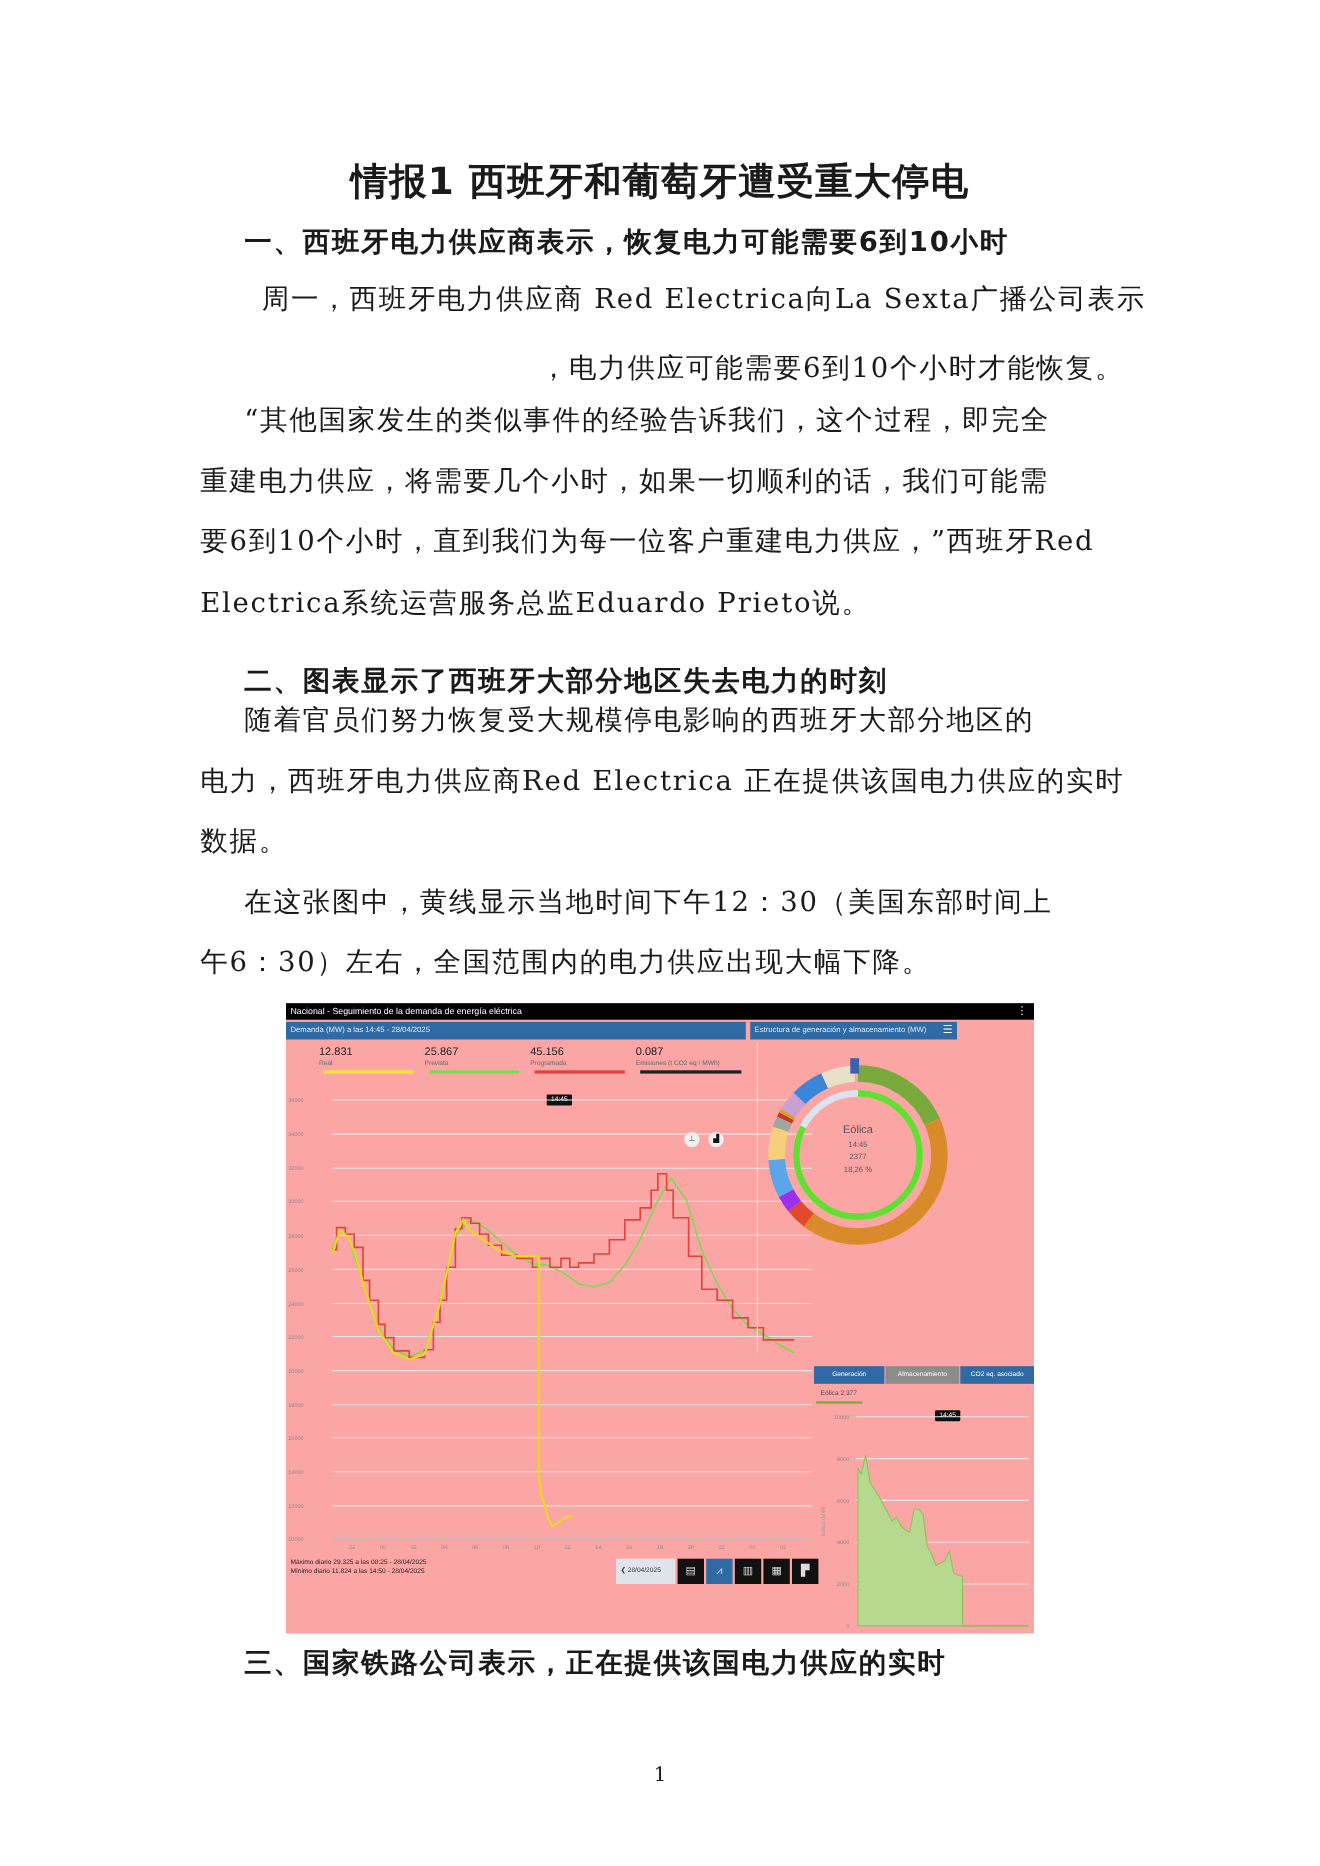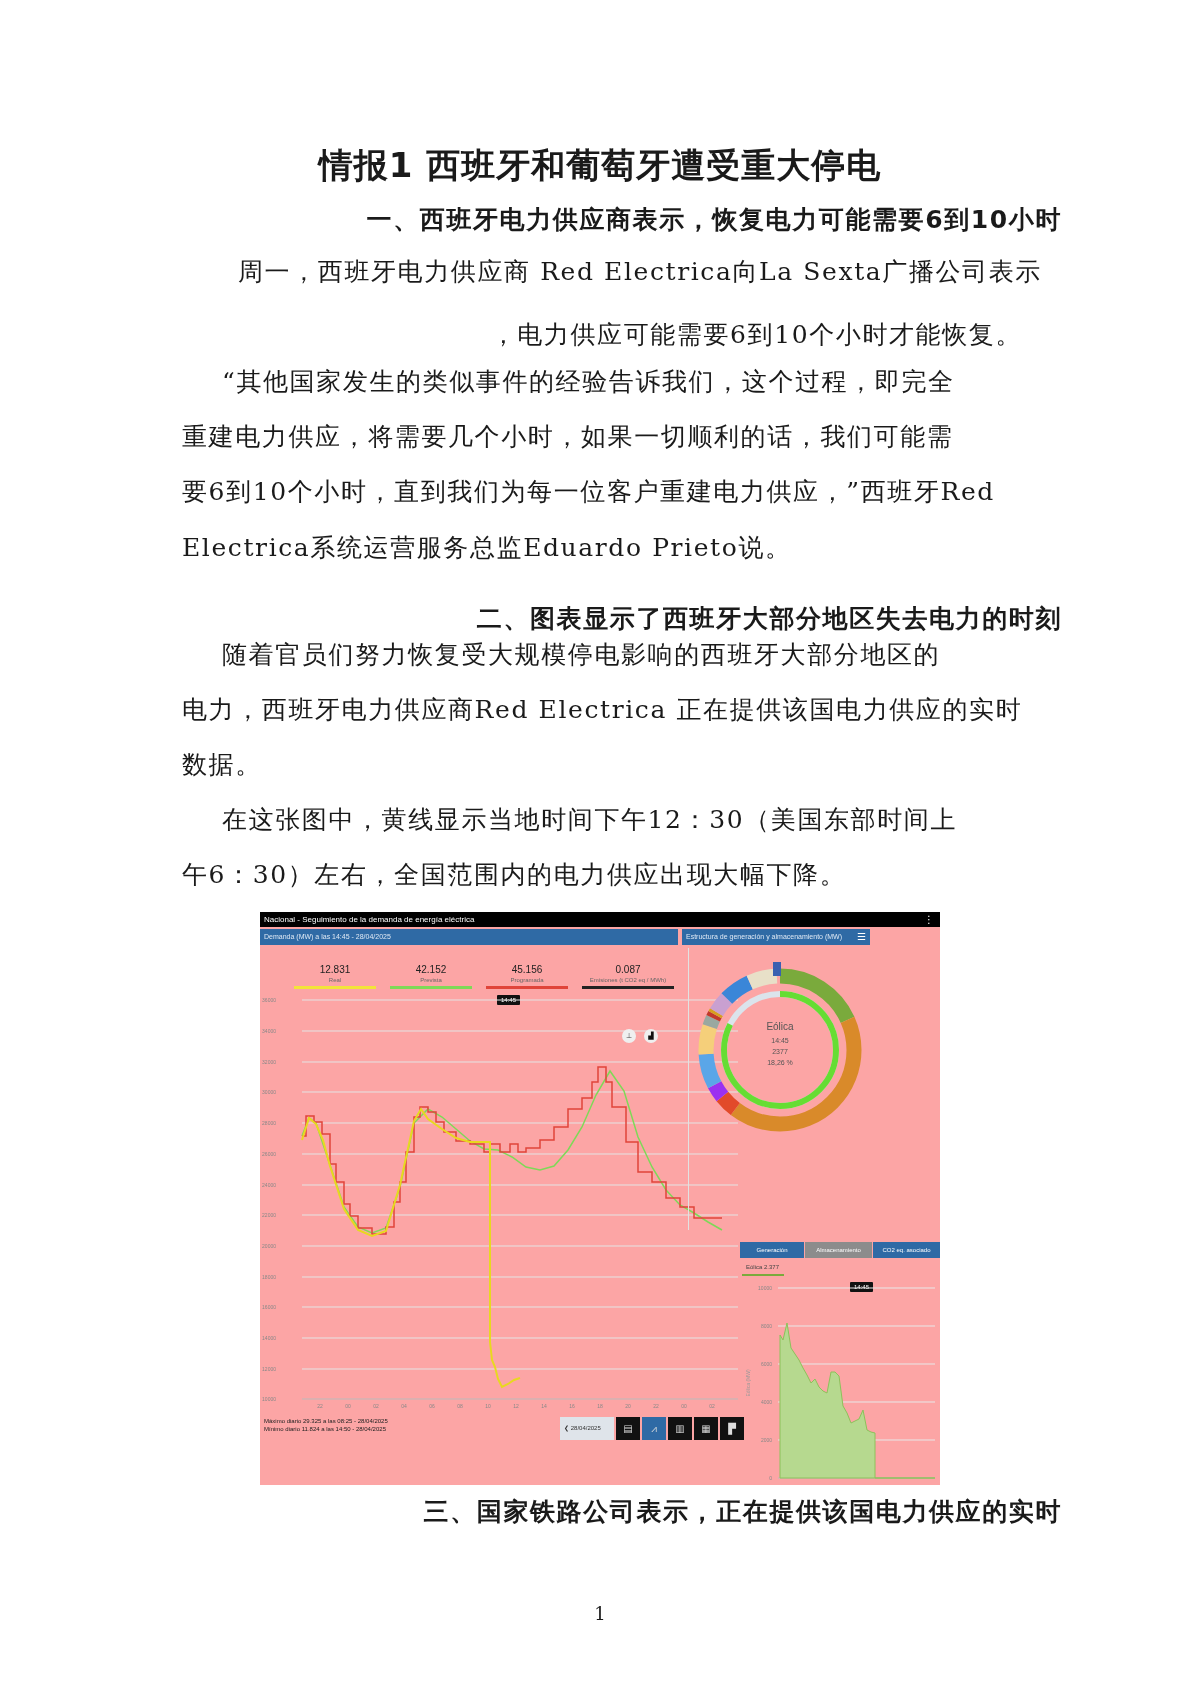--- a/index.html
+++ b/index.html
@@ -1,27 +1,27 @@
 <!DOCTYPE html>
 <html><head>
 <meta charset="utf-8">
 <style>
   html, body { margin:0; padding:0; background:#ffffff; }
   body { width:1200px; height:1696px; position:relative; overflow:hidden;
          font-family:"DejaVu Serif","Liberation Serif", serif; color:#1a1a1a; }
   .line { position:absolute; left:182px; width:840px; font-size:25px; line-height:30px; white-space:nowrap; letter-spacing:1.6px; }
   .title { position:absolute; left:0; width:1200px; text-align:center; top:148px; font-size:34px; line-height:34px; font-weight:bold; letter-spacing:1px; font-family:"DejaVu Sans","Liberation Sans", sans-serif; }
-  .h2 { font-family:"DejaVu Sans","Liberation Sans", sans-serif; font-weight:bold;text-align:right; }
+  .h2 { font-family:"DejaVu Sans","Liberation Sans", sans-serif; font-weight:bold; }
   .pagenum { position:absolute; left:0; width:1200px; text-align:center; top:1603px; font-size:18px; }
   
   .shot { position:absolute; left:260px; top:912px; width:680px; height:573px; background:#fca5a5; font-family:"Liberation Sans","DejaVu Sans", sans-serif; }
   .shot-head { position:absolute; left:0; top:0; width:680px; height:15px; background:#000; color:#fff; font-size:8px; line-height:15px; padding-left:4px; box-sizing:border-box; }
   .shot-head .dots { position:absolute; right:6px; top:0; font-size:10px; }
   .bluebar { position:absolute; top:17px; height:16px; background:#2f6aa5; color:#dfe9f5; font-size:7px; line-height:16px; padding-left:4px; box-sizing:border-box; }
-  .stat { position:absolute; top:52px; width:90px; text-align:center; }
+  .stat { position:absolute; top:39px; width:90px; }
   .stat .v { font-size:10px; line-height:12px; color:#222; }
   .stat .l { font-size:6px; line-height:8px; color:#666; }
   .stat .u { height:3px; margin:2px 4px 0; }
   .tip { position:absolute; background:#111; color:#fff; font-size:6px; padding:2px 4px; border-radius:1px; }
   .ibtn { position:absolute; top:0; width:24px; height:23px; background:#111; color:#ddd; font-size:10px; text-align:center; line-height:23px; }
   .tabs { position:absolute; left:480px; top:330px; width:200px; height:16px; }
   .tab { position:absolute; top:0; height:16px; font-size:6px; line-height:16px; text-align:center; color:#fff; }
 </style>
 </head>
 <body>
@@ -53,21 +53,21 @@
     <span>Estructura de generación y almacenamiento (MW)</span>
     <span style="position:absolute;right:4px;top:0;font-size:10px;color:#fff;">☰</span>
   </div>
 
   <div class="stat" style="left:30px;">
     <div class="v">12.831</div>
     <div class="l">Real</div>
     <div class="u" style="background:#f2e43a;"></div>
   </div>
   <div class="stat" style="left:126px;">
-    <div class="v">42.152</div>
+    <div class="v">25.867</div>
     <div class="l">Prevista</div>
     <div class="u" style="background:#7ed957;"></div>
   </div>
   <div class="stat" style="left:222px;">
     <div class="v">45.156</div>
     <div class="l">Programada</div>
     <div class="u" style="background:#e0443a;"></div>
   </div>
   <div class="stat" style="left:318px;width:100px;">
     <div class="v">0.087</div>

